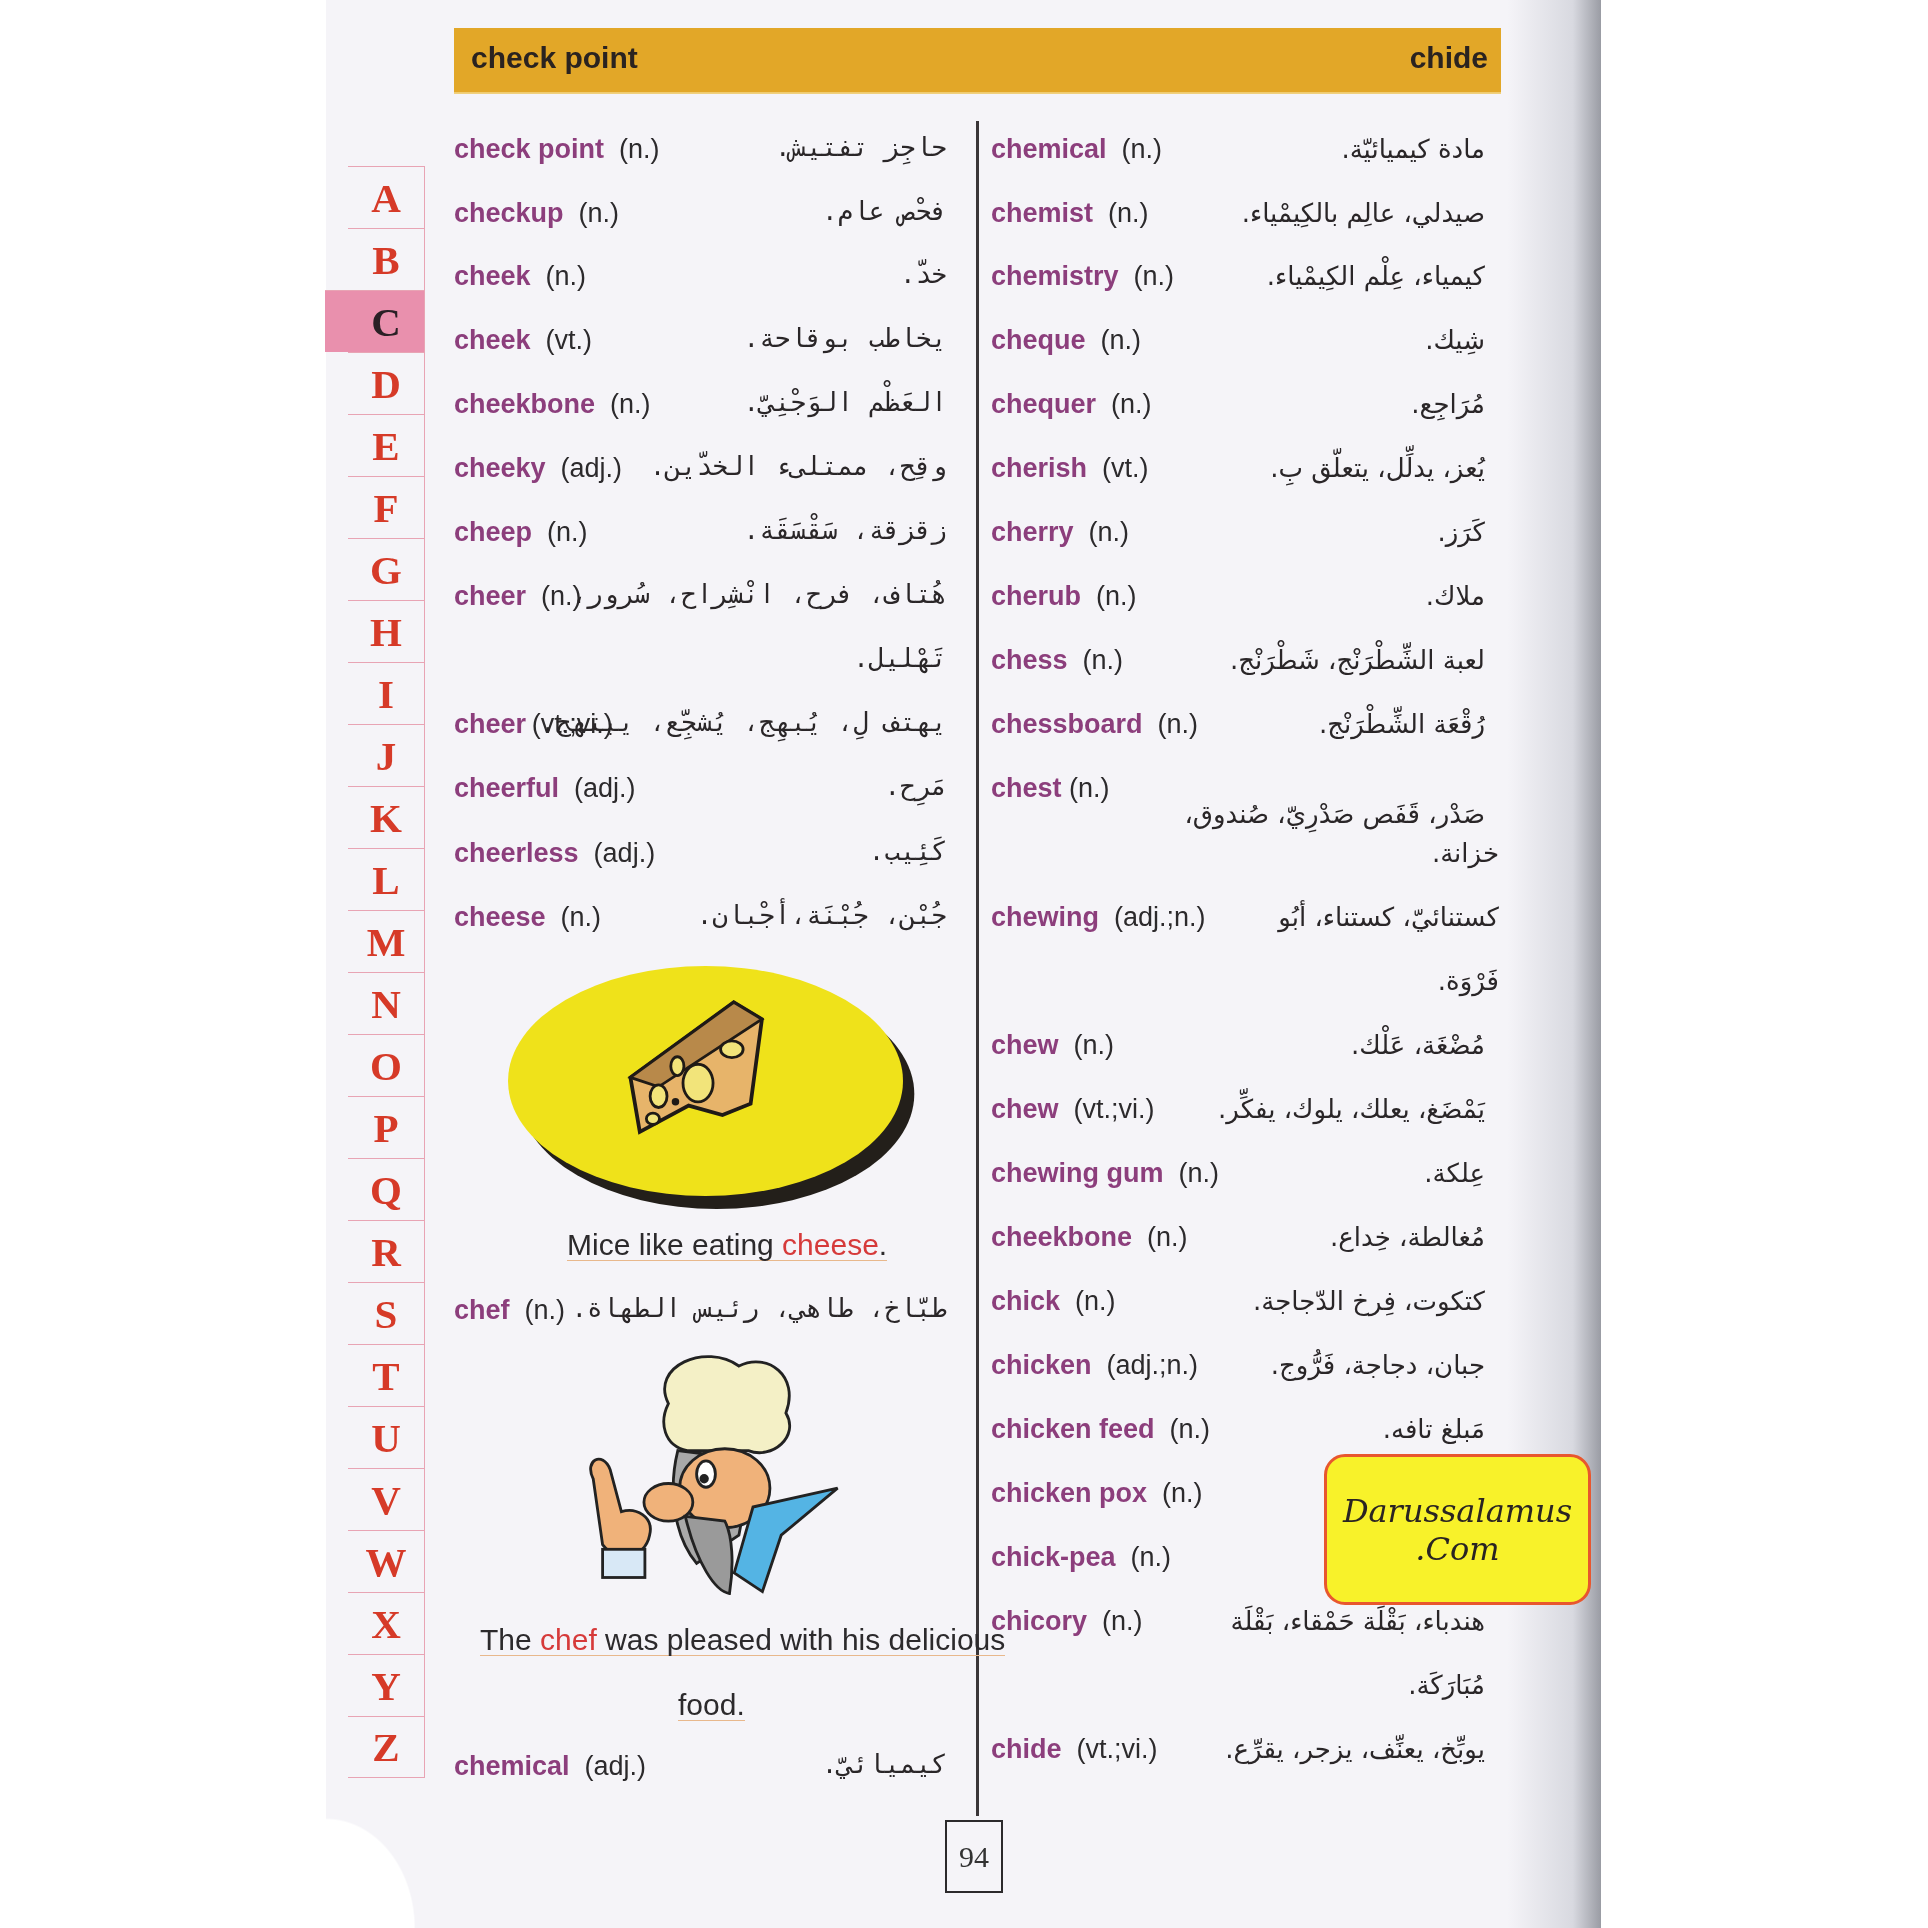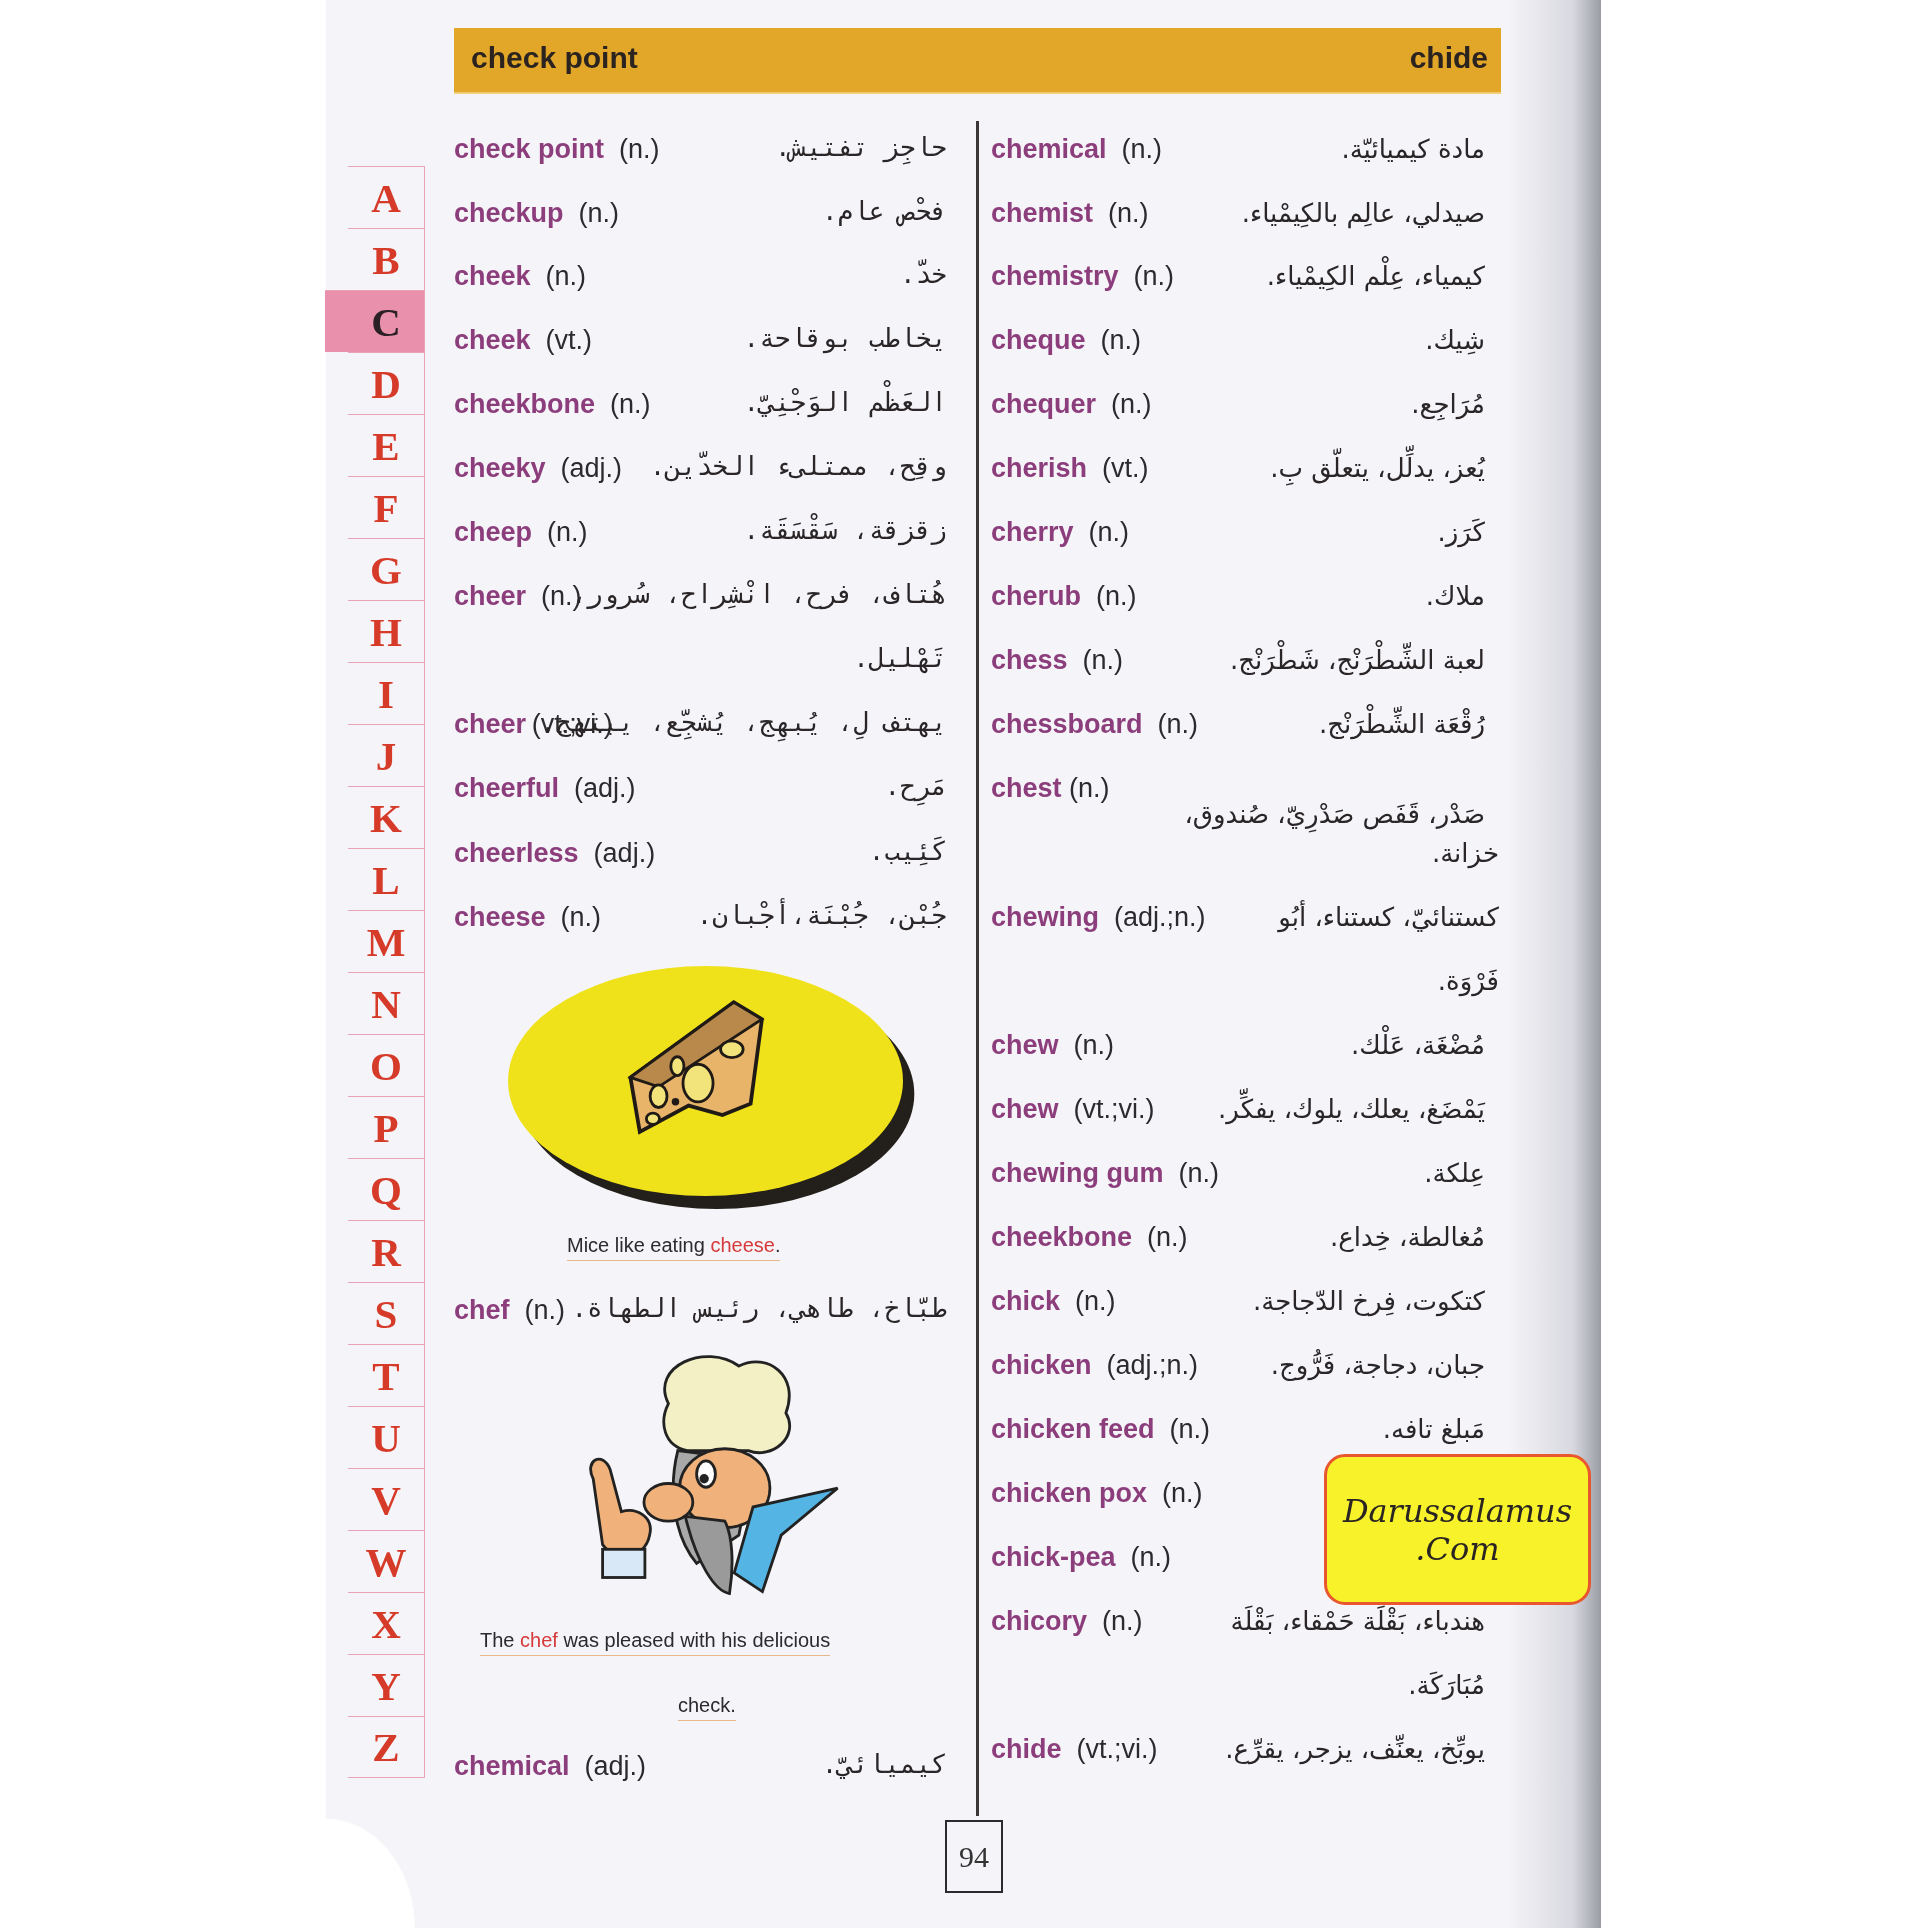--- a/index.html
+++ b/index.html
@@ -64,21 +64,21 @@
     .right-col .ar { right:443px; }
 
     .cheese-plate {
       position:absolute; left:508px; top:966px; width:395px; height:230px;
       border-radius:50%; background:#efe21a; box-shadow:11.3px 13px 0 #231f1a;
     }
     .cheese-icon {
       position:absolute; left:621px; top:991px; width:155px; height:155px;
     }
     .caption {
-      position:absolute; font-size:20px; color:#2c2a2c; white-space:nowrap;
+      position:absolute; font-size:30px; color:#2c2a2c; white-space:nowrap;
       border-bottom:1.9px solid #e8b88c; line-height:30px;
     }
     .caption .hl { color:#d63a3a; }
     .chef-icon { position:absolute; left:565px; top:1347px; width:282px; height:273px; }
 
     .watermark {
       position:absolute; left:1324px; top:1454px; width:267px; height:151px;
       background:#f8f22a; border:3.8px solid #e8572e; border-radius:21px; box-sizing:border-box;
       display:flex; flex-direction:column; align-items:center; justify-content:center;
       font-family:"DejaVu Serif", serif; font-style:italic; font-size:32px; color:#2a2422; line-height:38px;
@@ -227,21 +227,21 @@
     <ellipse cx="110" cy="165" rx="26" ry="20" fill="#f0b27a" stroke="#222" stroke-width="3"></ellipse>
     <ellipse cx="150" cy="135" rx="10" ry="14" fill="#fff" stroke="#222" stroke-width="3"></ellipse>
     <circle cx="148" cy="140" r="5" fill="#222"></circle>
     <path d="M128,180 C140,230 160,260 175,262 C180,230 178,200 170,185 Z" fill="#9a9a9a" stroke="#222" stroke-width="3"></path>
     <path d="M200,170 L290,150 L230,200 L210,260 L180,240 Z" fill="#54b4e4" stroke="#222" stroke-width="3"></path>
     <path d="M30,140 C20,120 40,110 48,130 L60,175 C75,170 95,180 90,200 C85,225 55,230 40,210 Z" fill="#f0b27a" stroke="#222" stroke-width="3"></path>
     <rect x="40" y="215" width="45" height="30" fill="#d8e8f6" stroke="#222" stroke-width="3"></rect>
   </svg>
 
   <div class="caption" style="left:480px; top:1625px"><span>The </span><span class="hl">chef</span><span> was pleased with his delicious</span></div>
-  <div class="caption" style="left:678px; top:1690px">check.</div>
+  <div class="caption" style="left:678px; top:1690px">food.</div>
 
   <div class="entry" style="top:1744px">
       <span class="word">chemical</span>
       <span class="pos">(adj.)</span>
     </div>
   <div class="ar" style="top:1744px">كيميائيّ.</div>
 </div>
 
 <div class="right-col">
   <div class="entry" style="top:127px">

